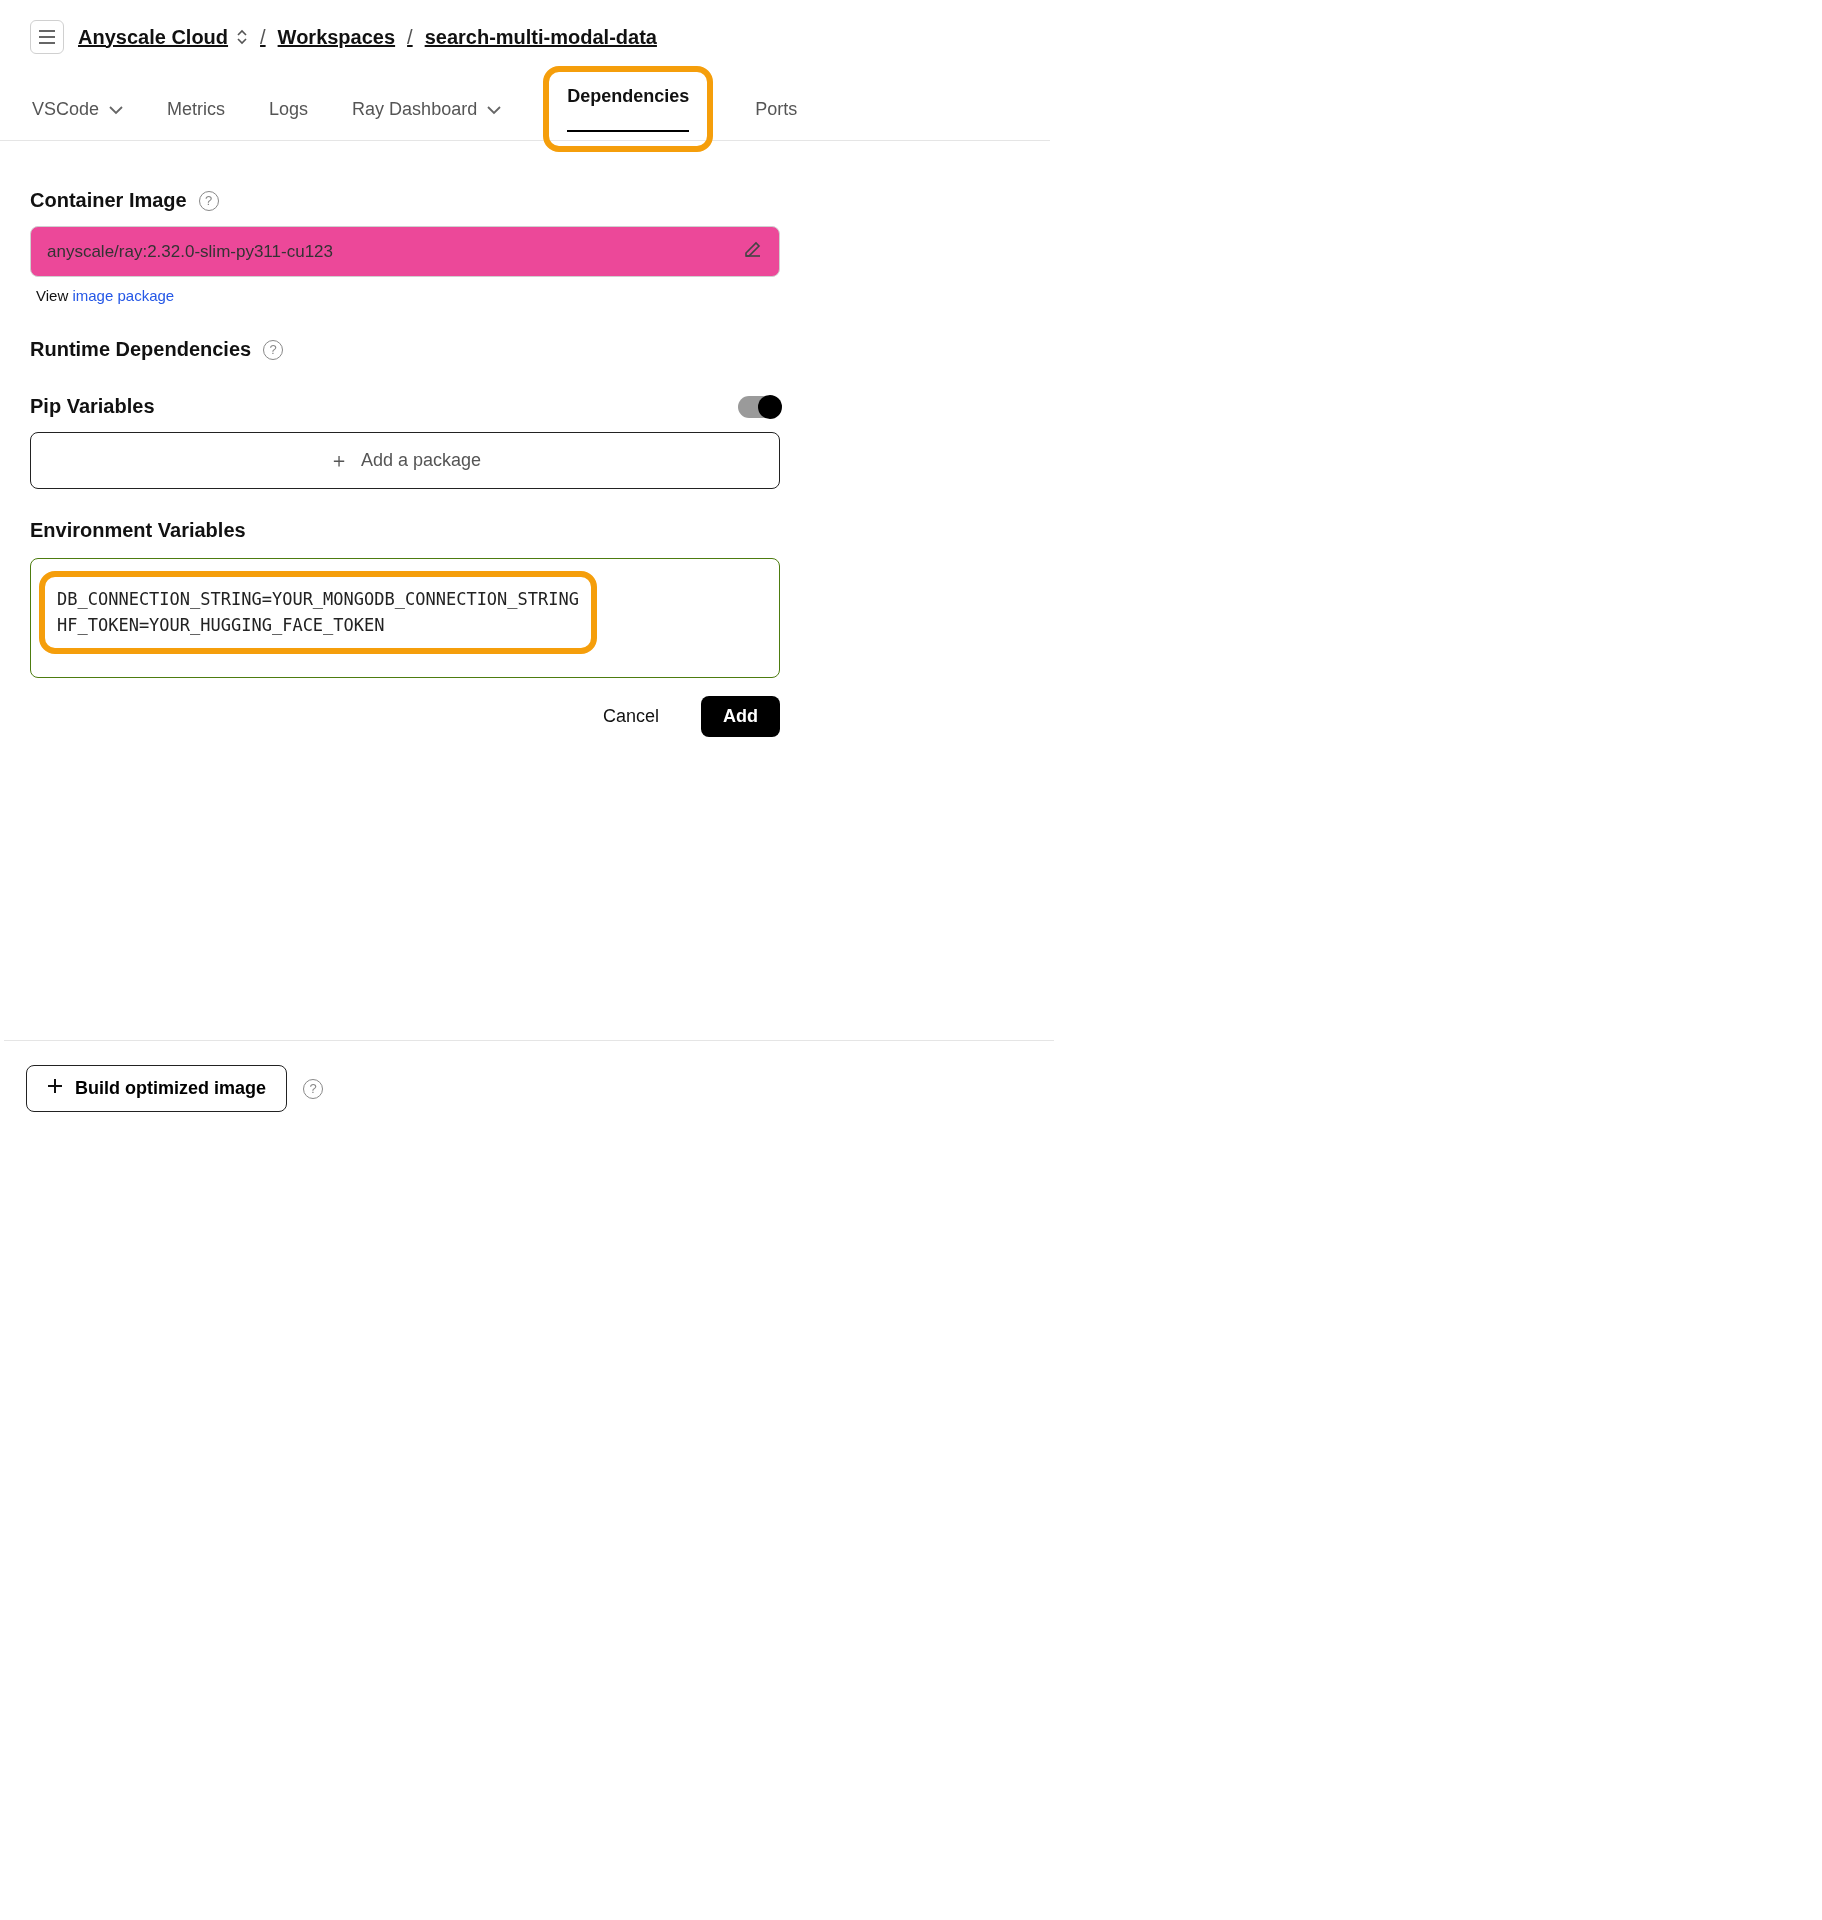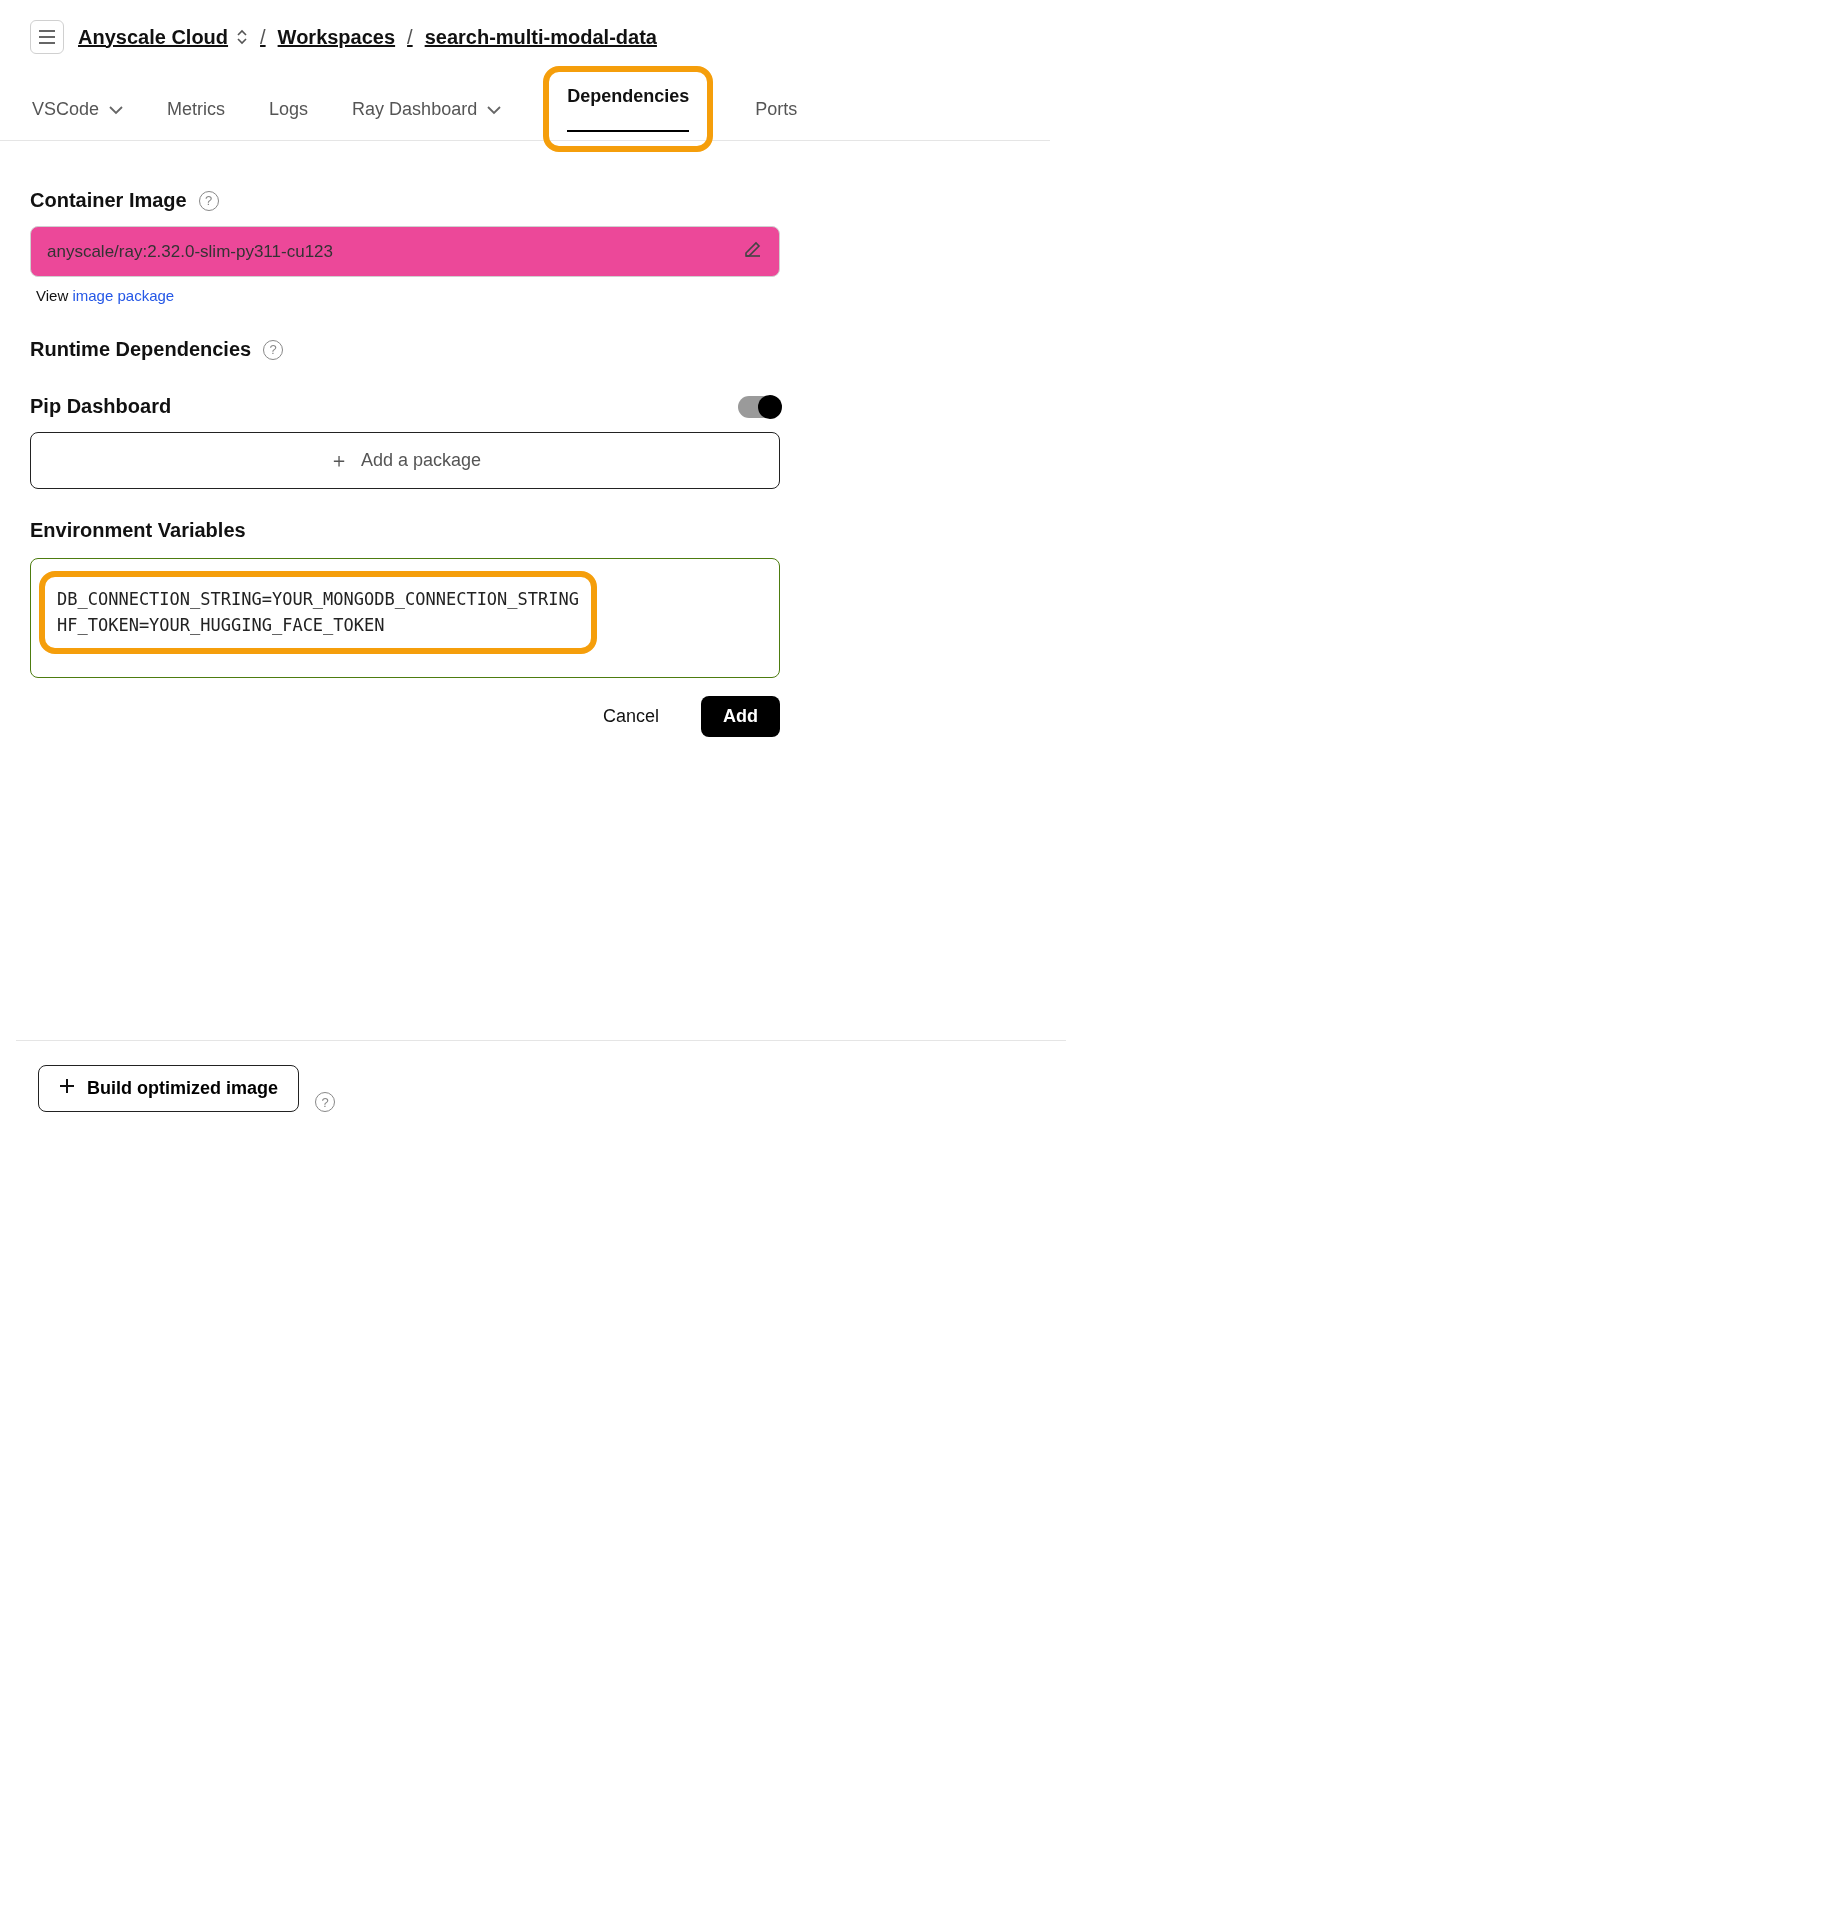--- a/index.html
+++ b/index.html
@@ -205,27 +205,27 @@
   .btn-add {
     background: #000;
     color: #fff;
     border: none;
     font-weight: 600;
   }
 
   
   .footer {
     position: fixed;
-    left: 16px;
+    left: 4px;
     width: 1050px;
     top: 1040px;
     border-top: 1px solid #e5e5e5;
     padding: 24px 22px;
     display: flex;
-    align-items: flex-end;
+    align-items: center;
     gap: 16px;
     background: #fff;
   }
   .build-btn {
     border: 1.5px solid #222;
     border-radius: 8px;
     background: #fff;
     padding: 12px 20px;
     display: flex;
     align-items: center;
@@ -318,21 +318,21 @@
     <div class="view-line">
       <span>View </span><span class="link">image package</span>
     </div>
 
     <div class="section-title" style="margin-top:34px">
       <span>Runtime Dependencies</span>
       <span class="help-icon">?</span>
     </div>
 
     <div class="row-head">
-      <span class="label">Pip Dashboard</span>
+      <span class="label">Pip Variables</span>
       <div class="toggle">
         <div class="knob"></div>
       </div>
     </div>
 
     <button class="add-pkg">
       <span class="plus">＋</span>
       <span>Add a package</span>
     </button>
 

